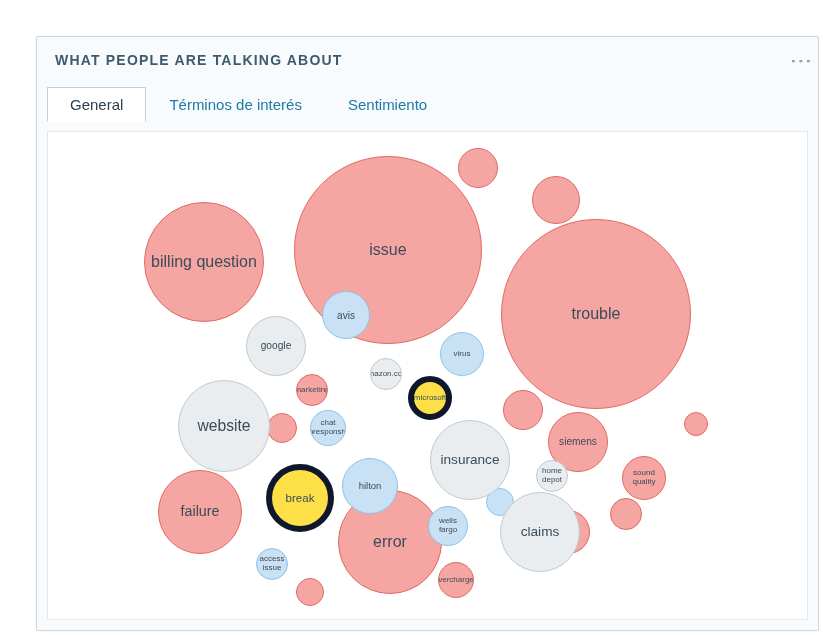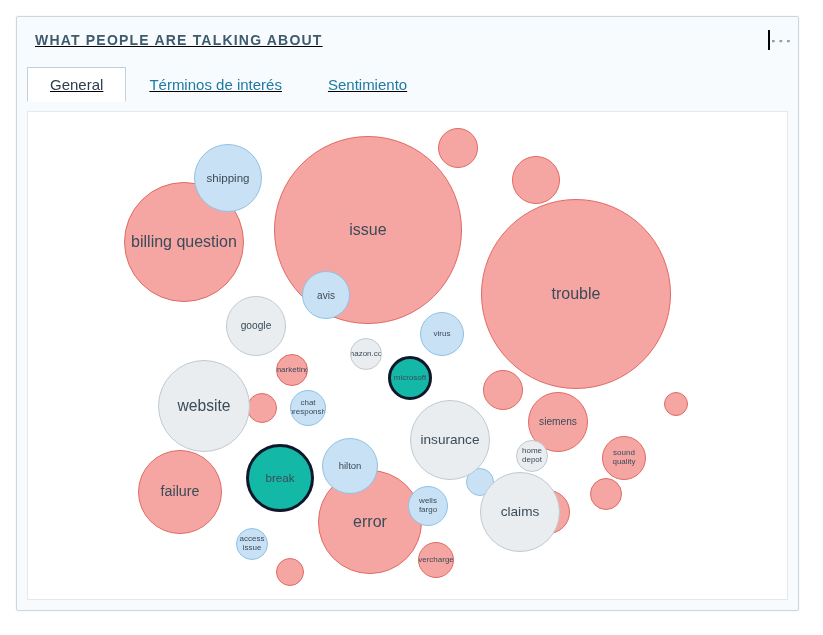--- a/index.html
+++ b/index.html
@@ -7,23 +7,22 @@
     padding: 0;
     font-family: "Helvetica Neue", Arial, sans-serif;
     background: #fff;
     width: 823px;
     height: 635px;
     box-sizing: border-box;
   }
   .stage {
     width: 823px;
     height: 632px;
-    padding: 16px;
+    padding: 36px;
     box-sizing: border-box;
-    text-decoration: underline;
   }
   .card {
     width: 783px;
     height: 595px;
     border: 1px solid #ccd6de;
     border-radius: 2px;
     background: #f7fbfd;
     box-shadow: 0 0 0 1px rgba(0,0,0,0.02);
     position: relative;
     box-sizing: border-box;
@@ -88,21 +87,21 @@
     text-align: center;
     color: #3b4b58;
     box-sizing: border-box;
     line-height: 1.1;
     overflow: hidden;
     cursor: pointer;
   }
   .b-red  { background: #f5a6a3; border: 1px solid #e16a63; }
   .b-blue { background: #c9e1f5; border: 1px solid #8fc2e6; }
   .b-gray { background: #e9edef; border: 1px solid #bfcad1; }
-  .b-dgray{ background: #14b8a6; border: 3px solid #0f172a; }
+  .b-dgray{ background: #fde047; border: 6px solid #0f172a; }
 </style>
 </head>
 <body>
 <div class="stage">
 
 <div class="card">
 
   <div class="card-header">
     <div class="title">WHAT PEOPLE ARE TALKING ABOUT</div>
     <div class="menu-icon">⋮</div>
@@ -125,21 +124,20 @@
         <div class="bubble b-red" style="width: 32px; height: 32px; left: 248px; top: 242px; font-size: 8px;">marketing</div>
         <div class="bubble b-red" style="width: 40px; height: 40px; left: 455px; top: 258px; font-size: 8px;"></div>
         <div class="bubble b-red" style="width: 40px; height: 40px; left: 410px; top: 16px; font-size: 8px;"></div>
         <div class="bubble b-red" style="width: 48px; height: 48px; left: 484px; top: 44px; font-size: 8.16px;"></div>
         <div class="bubble b-red" style="width: 30px; height: 30px; left: 219px; top: 281px; font-size: 8px;"></div>
         <div class="bubble b-red" style="width: 44px; height: 44px; left: 498px; top: 378px; font-size: 8px;"></div>
         <div class="bubble b-red" style="width: 36px; height: 36px; left: 390px; top: 430px; font-size: 8px;">overcharged</div>
         <div class="bubble b-red" style="width: 28px; height: 28px; left: 248px; top: 446px; font-size: 8px;"></div>
         <div class="bubble b-red" style="width: 24px; height: 24px; left: 636px; top: 280px; font-size: 8px;"></div>
         <div class="bubble b-red" style="width: 32px; height: 32px; left: 562px; top: 366px; font-size: 8px;"></div>
-        <div class="bubble b-blue" style="width: 68px; height: 68px; left: 166px; top: 32px; font-size: 11.56px;">shipping</div>
         <div class="bubble b-blue" style="width: 48px; height: 48px; left: 274px; top: 159px; font-size: 10px;">avis</div>
         <div class="bubble b-blue" style="width: 44px; height: 44px; left: 392px; top: 200px; font-size: 8px;">virus</div>
         <div class="bubble b-blue" style="width: 56px; height: 56px; left: 294px; top: 326px; font-size: 9.52px;">hilton</div>
         <div class="bubble b-blue" style="width: 40px; height: 40px; left: 380px; top: 374px; font-size: 8px;">wells fargo</div>
         <div class="bubble b-blue" style="width: 36px; height: 36px; left: 262px; top: 278px; font-size: 8px;">chat unresponsive</div>
         <div class="bubble b-blue" style="width: 32px; height: 32px; left: 208px; top: 416px; font-size: 8px;">access issue</div>
         <div class="bubble b-blue" style="width: 28px; height: 28px; left: 438px; top: 356px; font-size: 8px;"></div>
         <div class="bubble b-gray" style="width: 60px; height: 60px; left: 198px; top: 184px; font-size: 10.2px;">google</div>
         <div class="bubble b-gray" style="width: 92px; height: 92px; left: 130px; top: 248px; font-size: 15.64px;">website</div>
         <div class="bubble b-gray" style="width: 80px; height: 80px; left: 382px; top: 288px; font-size: 13.6px;">insurance</div>

